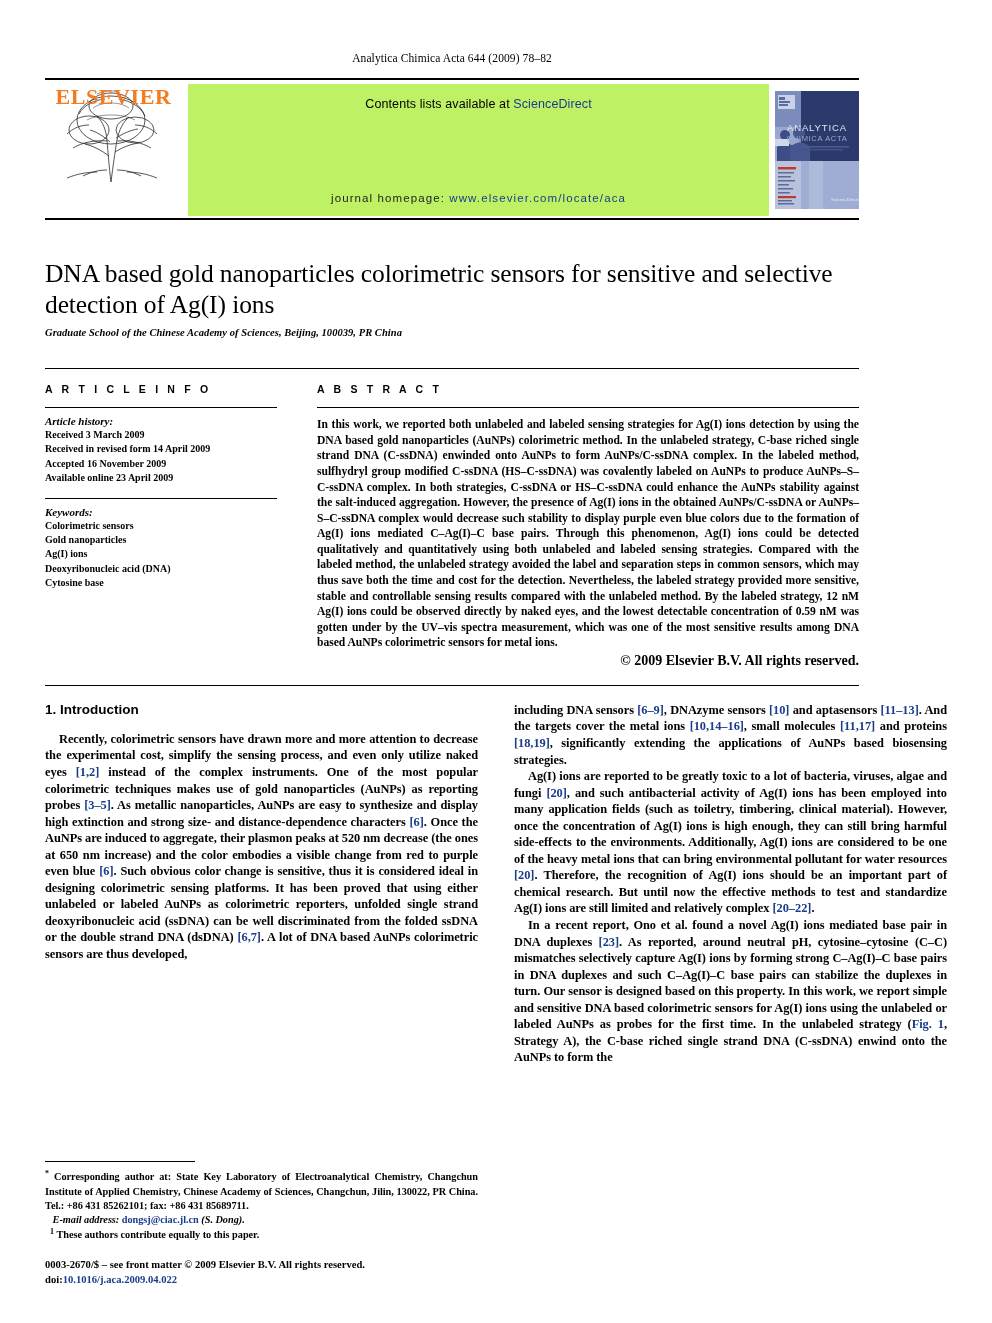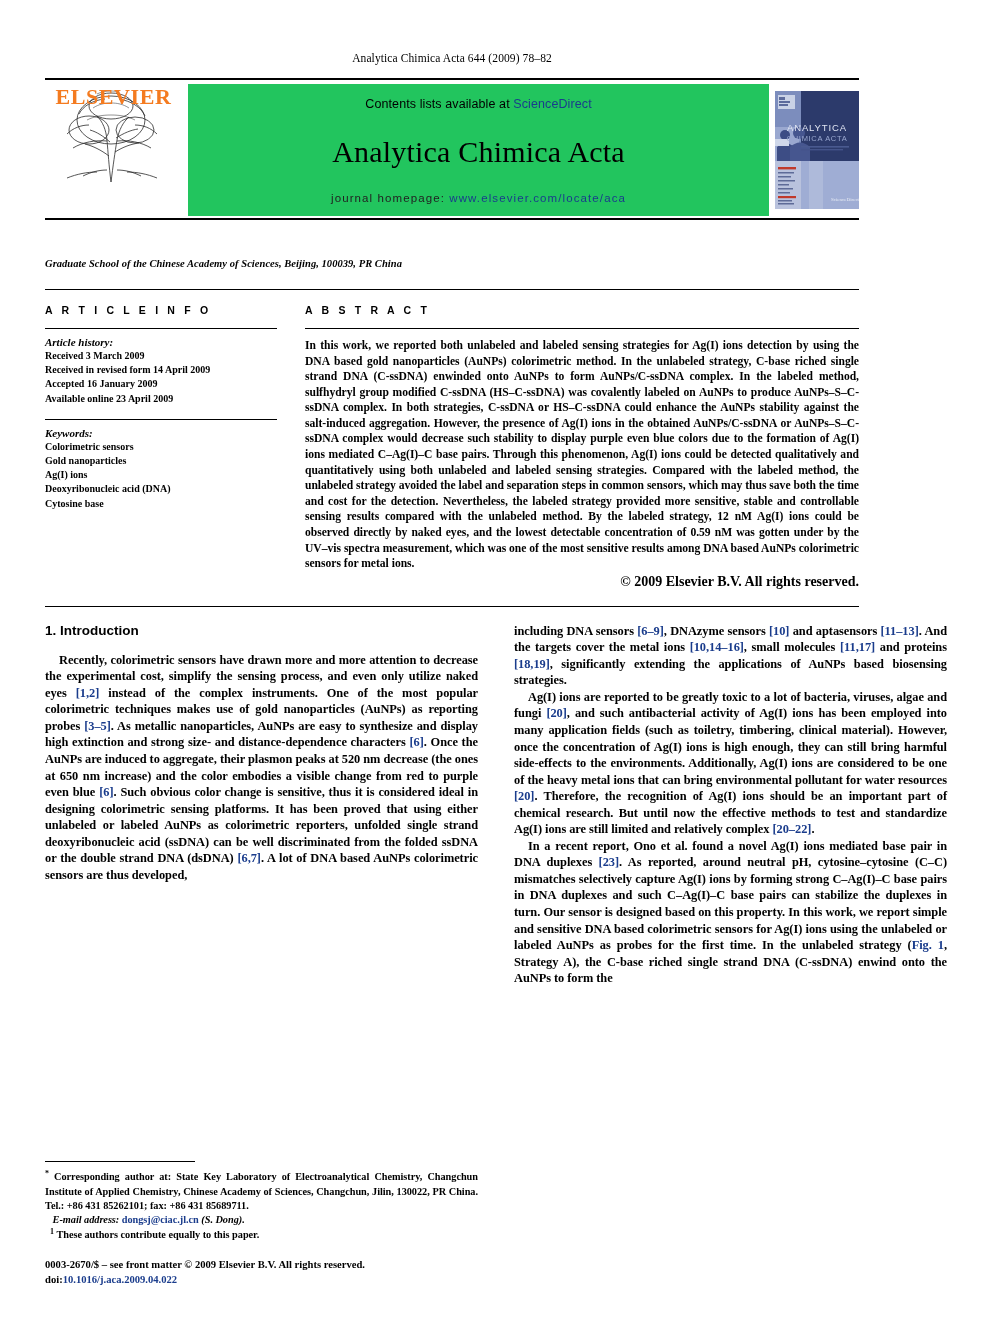--- a/index.html
+++ b/index.html
@@ -59,21 +59,21 @@
     font-size: 22px;
     font-weight: bold;
     letter-spacing: 0.6px;
     color: #F47B20;
     position: relative;
     z-index: 2;
     padding-bottom: 3px;
   }
   .journal-band {
     flex: 1 1 auto;
-    background: #22c55e;
+    background: #bef264;
     margin-left: 6px;
     margin-right: 6px;
     display: flex;
     flex-direction: column;
     justify-content: space-between;
     align-items: center;
     padding: 13px 0 12px 0;
     box-sizing: border-box;
   }
   .contents-line {
@@ -128,23 +128,23 @@
   .affiliation {
     font-size: 10.5px;
     font-style: italic;
     font-weight: bold;
     margin-top: 7px;
     letter-spacing: 0.05px;
   }
 
   
   .info-abstract {
-    margin-top: 20px;
+    margin-top: 30px;
     display: flex;
-    gap: 28px;
+    gap: 40px;
     border-top: 1.2px solid #000;
     padding-top: 0;
   }
   .col-info {
     width: 232px;
     flex: 0 0 232px;
     padding-top: 14px;
   }
   .col-abstract {
     flex: 1 1 auto;
@@ -288,21 +288,20 @@
             </g>
           </svg>
         </span>
         <span class="elsevier-word">ELSEVIER</span>
       </div>
 
       <div class="journal-band">
         <div class="contents-line">
           <span>Contents lists available at </span><span class="sd-link">ScienceDirect</span>
         </div>
-        <div class="journal-name">Analytica Chimica Acta</div>
         <div class="homepage-line">
           <span class="hp-label">journal homepage:</span>
           <span class="hp-url">www.elsevier.com/locate/aca</span>
         </div>
       </div>
 
       <div class="cover-thumb">
         <svg width="84" height="118" viewBox="0 0 84 118" aria-hidden="true">
           <rect x="0" y="0" width="84" height="118" fill="#8d9dc8"></rect>
           <rect x="0" y="0" width="26" height="70" fill="#7c8dbd"></rect>
@@ -340,33 +339,34 @@
           <rect x="34" y="70" width="14" height="48" fill="#aebada"></rect>
           <text x="70" y="110" font-family="Liberation Serif, serif" font-size="5" fill="#e8ecf5" text-anchor="middle">ScienceDirect</text>
         </svg>
       </div>
 
     </div>
     <div class="masthead-rule"></div>
   </div>
 
   <div class="title-block">
+    <h1 class="article-title">DNA based gold nanoparticles colorimetric sensors for sensitive and selective detection of Ag(I) ions</h1>
     <div class="affiliation">Graduate School of the Chinese Academy of Sciences, Beijing, 100039, PR China</div>
   </div>
 
   <div class="info-abstract">
 
     <div class="col-info">
       <div class="sec-head">A R T I C L E    I N F O</div>
       <div class="thin-rule"></div>
       <div class="info-group">
         <div class="info-label">Article history:</div>
         <div class="info-line">Received 3 March 2009</div>
         <div class="info-line">Received in revised form 14 April 2009</div>
-        <div class="info-line">Accepted 16 January 2009</div>
+        <div class="info-line">Accepted 16 November 2009</div>
         <div class="info-line">Available online 23 April 2009</div>
       </div>
       <div class="thin-rule"></div>
       <div class="info-group">
         <div class="info-label">Keywords:</div>
         <div class="info-line">Colorimetric sensors</div>
         <div class="info-line">Gold nanoparticles</div>
         <div class="info-line">Ag(I) ions</div>
         <div class="info-line">Deoxyribonucleic acid (DNA)</div>
         <div class="info-line">Cytosine base</div>

